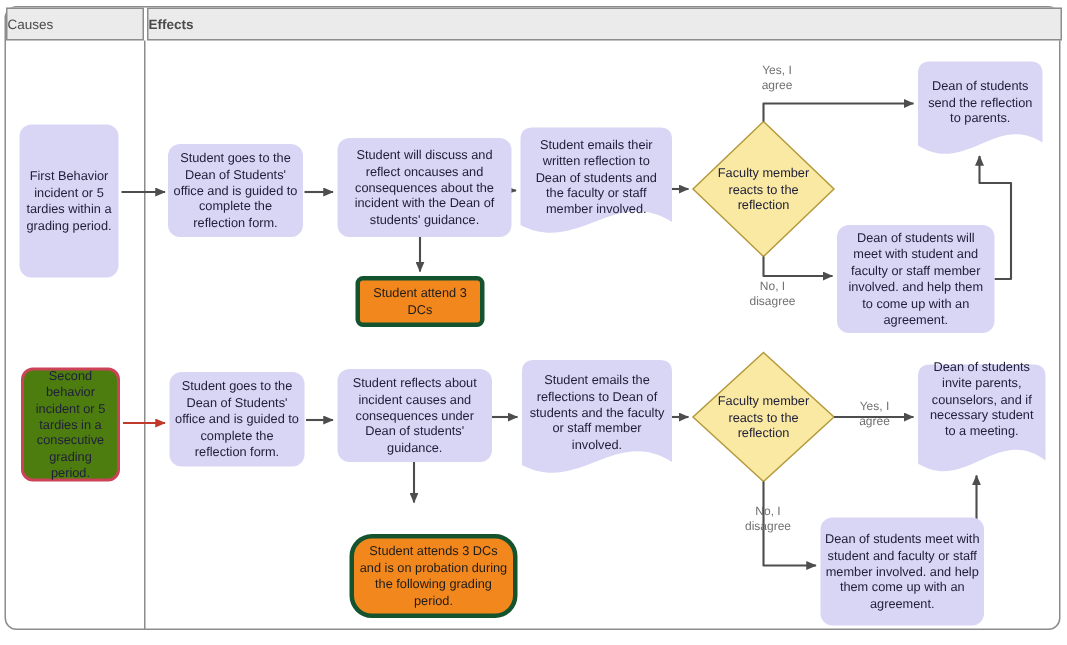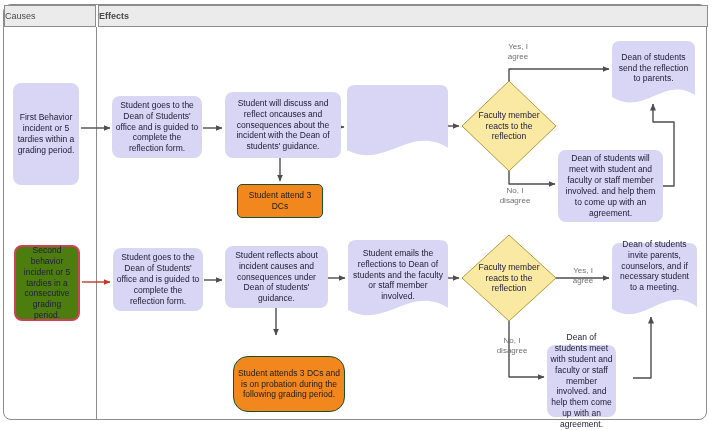--- a/index.html
+++ b/index.html
@@ -9,21 +9,21 @@
          border:1px solid #8c8c8c;border-radius:8px;box-sizing:border-box;}
   .divider{position:absolute;left:96px;top:27px;width:1px;height:393px;background:#8c8c8c;}
   .hdr{position:absolute;display:flex;align-items:center;justify-content:flex-start;
        background:#ebebeb;border:1px solid #8c8c8c;box-sizing:border-box;
        font-size:9px;color:#4a4a4a;}
   .svglayer{position:absolute;left:0;top:0;pointer-events:none;}
   .node{position:absolute;display:flex;align-items:center;justify-content:center;
         text-align:center;font-size:8.5px;line-height:1.28;color:#20203a;
         background:#d9d6f5;border-radius:8px;padding:2px 3px;box-sizing:border-box;}
   .overlay{background:transparent;border-radius:0;}
-  .consequence{background:#f2871d;border:1px solid #14532d;border-radius:5px;color:#1c1c1c;}
+  .consequence{background:#f2871d;border:3px solid #14532d;border-radius:5px;color:#1c1c1c;}
   .cause2{background:#4d7c0f;border:2px solid #cc4257;}
   .edge-label{position:absolute;font-size:8px;line-height:1.3;color:#707070;text-align:center;}
 </style>
 </head>
 <body>
 
 <div class="stage">
 
   <div class="frame"></div>
 
@@ -81,20 +81,23 @@
   </div>
   <div class="node" style="left:112px;top:96px;width:90px;height:62px;">
     <span>Student goes to the Dean of Students' office and is guided to complete the reflection form.</span>
   </div>
   <div class="node" style="left:225px;top:92px;width:116px;height:66px;">
     <span>Student will discuss and reflect oncauses and consequences about the incident with the Dean of students' guidance.</span>
   </div>
   <div class="node consequence" style="left:237px;top:184px;width:86px;height:34px;">
     <span>Student attend 3 DCs</span>
   </div>
+  <div class="node overlay" style="left:349px;top:90px;width:97px;height:56px;">
+    <span>Student emails their written reflection to Dean of students and the faculty or staff member involved.</span>
+  </div>
   <div class="node overlay" style="left:471px;top:106px;width:76px;height:40px;">
     <span>Faculty member reacts to the reflection</span>
   </div>
   <div class="node overlay" style="left:614px;top:45px;width:79px;height:46px;">
     <span>Dean of students send the reflection to parents.</span>
   </div>
   <div class="node" style="left:558px;top:150px;width:105px;height:72px;">
     <span>Dean of students will meet with student and faculty or staff member involved. and help them to come up with an agreement.</span>
   </div>
   <div class="edge-label" style="left:497px;top:42px;width:42px;">Yes, I agree</div>
@@ -114,19 +117,19 @@
   </div>
   <div class="node overlay" style="left:350px;top:246px;width:96px;height:58px;">
     <span>Student emails the reflections to Dean of students and the faculty or staff member involved.</span>
   </div>
   <div class="node overlay" style="left:471px;top:258px;width:76px;height:40px;">
     <span>Faculty member reacts to the reflection</span>
   </div>
   <div class="node overlay" style="left:614px;top:237px;width:81px;height:58px;">
     <span>Dean of students invite parents, counselors, and if necessary student to a meeting.</span>
   </div>
-  <div class="node" style="left:547px;top:345px;width:69px;height:72px;">
+  <div class="node" style="left:547px;top:345px;width:109px;height:72px;">
     <span>Dean of students meet with student and faculty or staff member involved. and help them come up with an agreement.</span>
   </div>
   <div class="edge-label" style="left:563px;top:266px;width:40px;">Yes, I agree</div>
   <div class="edge-label" style="left:489px;top:336px;width:46px;">No, I disagree</div>
 
 </div>
 
 </body></html>

